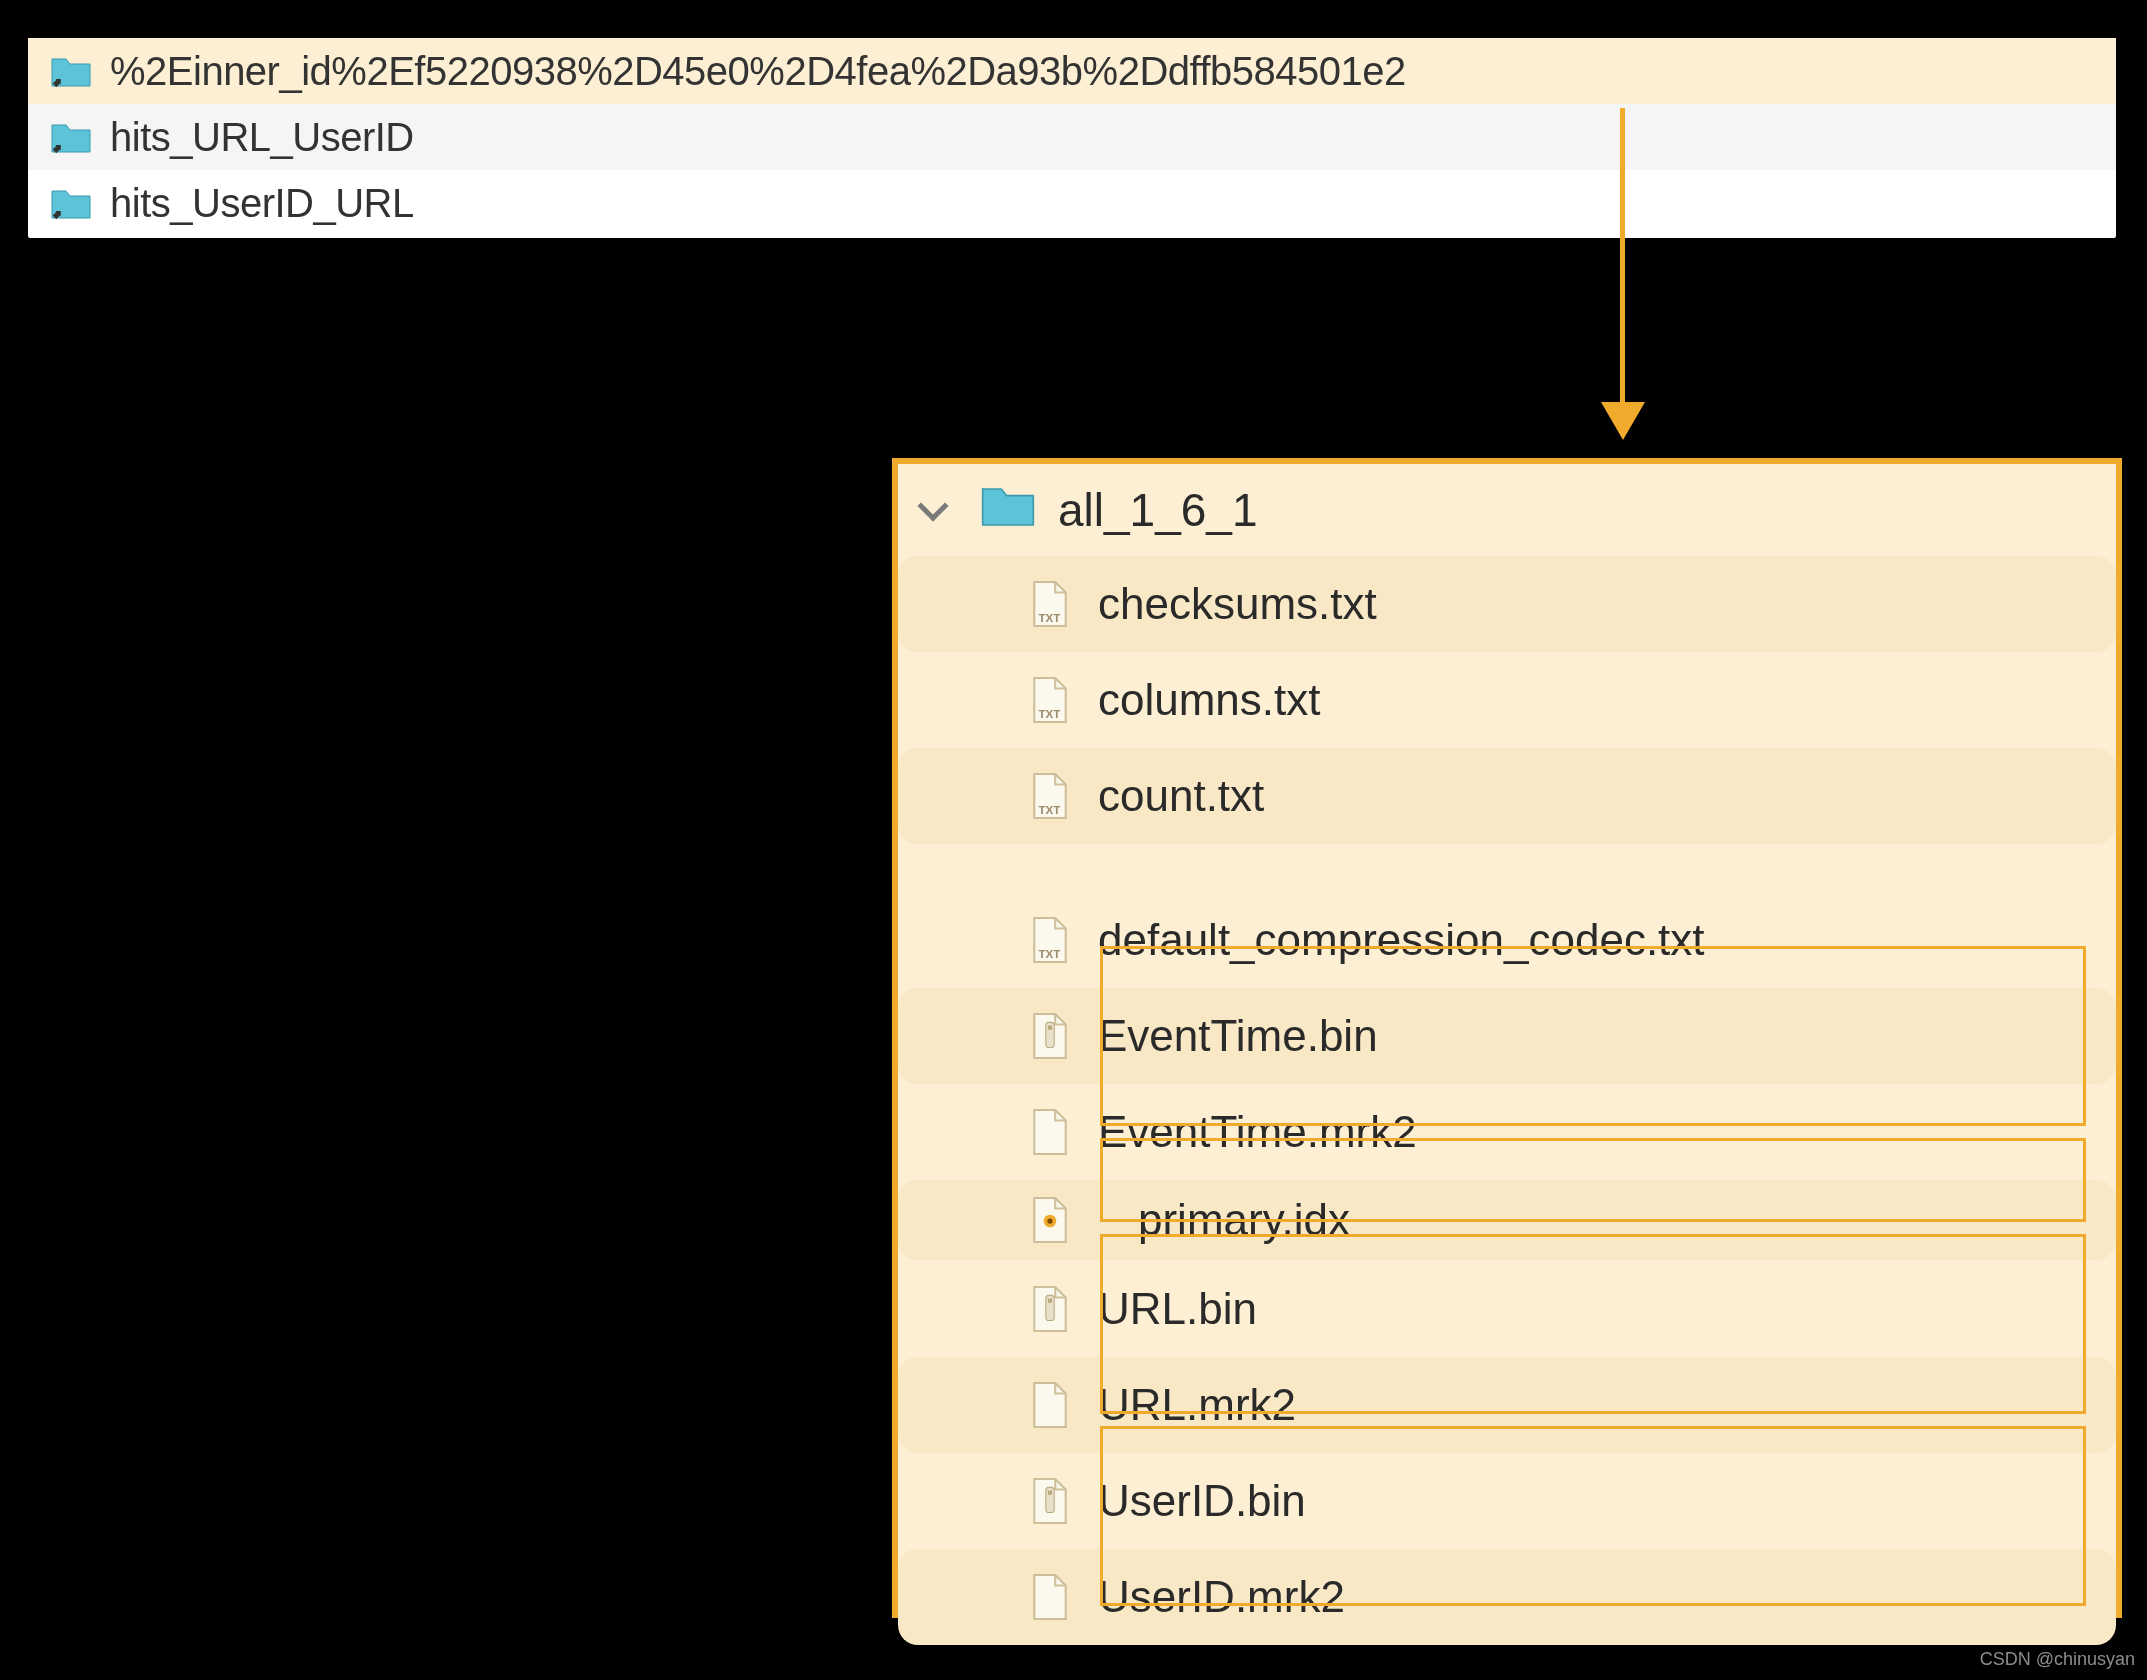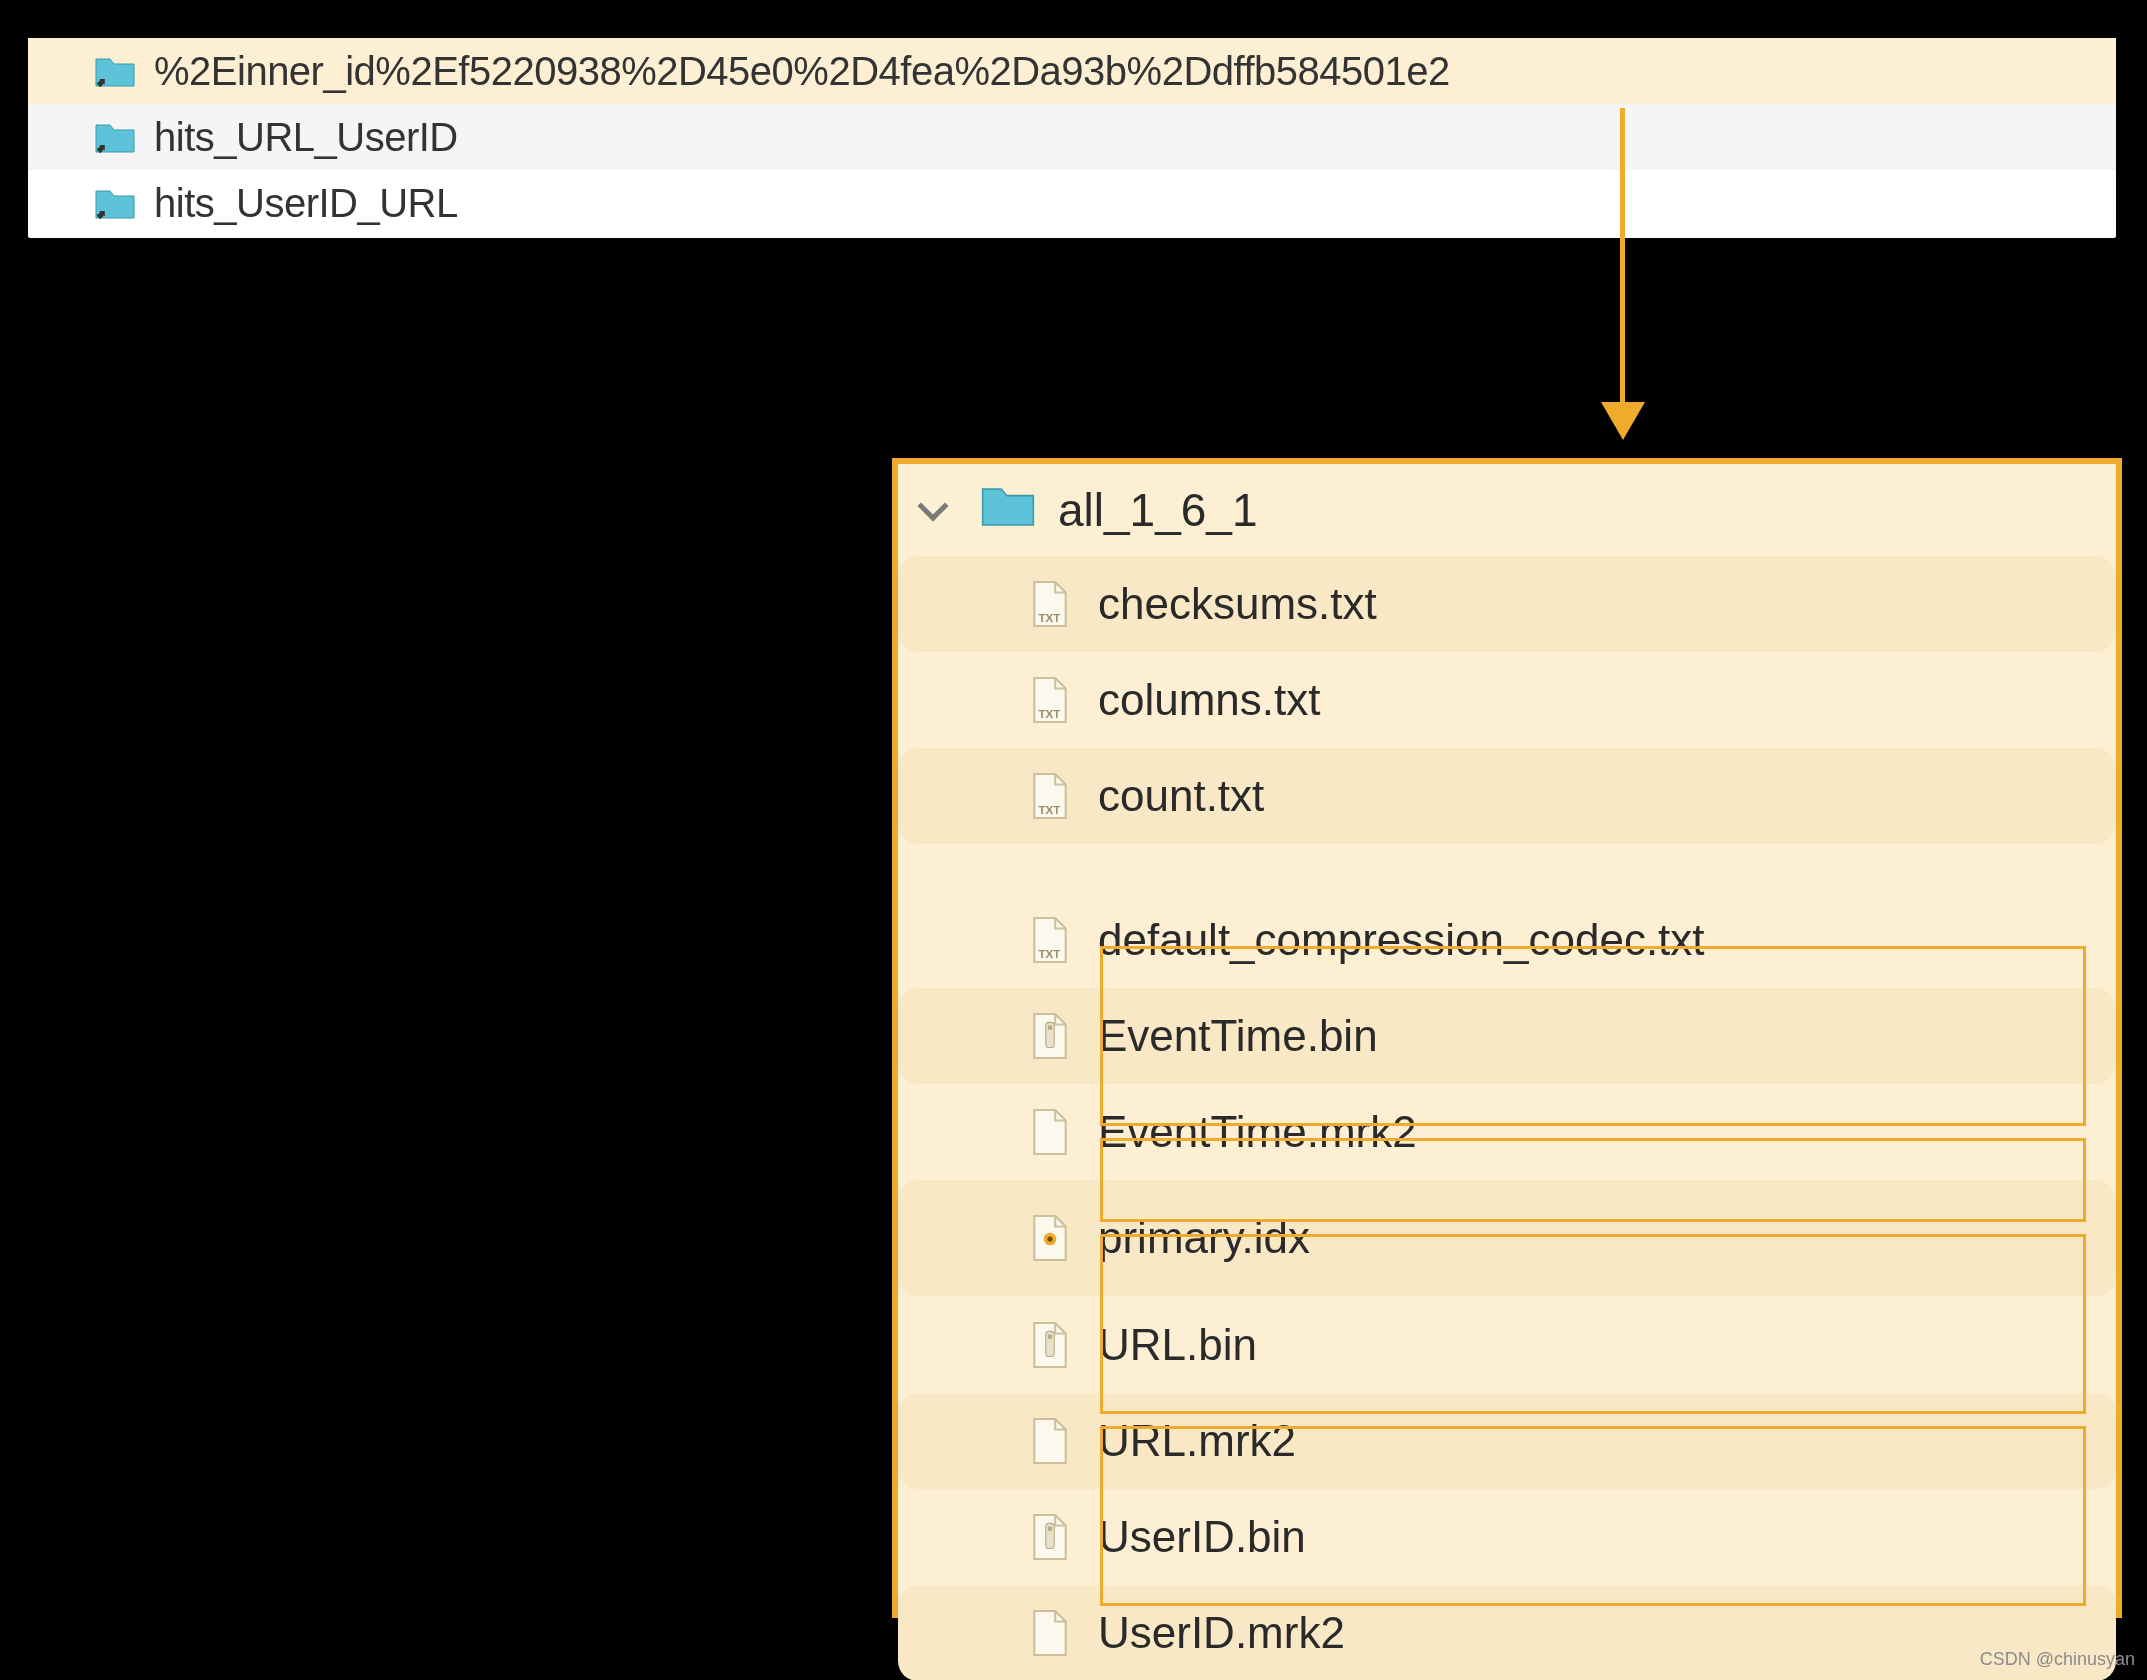--- a/index.html
+++ b/index.html
@@ -22,21 +22,20 @@
     background: #fff;
     border-radius: 2px;
   }
   .top-row {
     display: flex;
     align-items: center;
     height: 66px;
     font-size: 40px;
     color: #333;
     white-space: nowrap;
-    padding-left: 44px;
   }
   .top-row.sel  { background: #fcefd3; }
   .top-row.alt  { background: #f5f5f5; }
   .top-row .icon-slot { width: 82px; display:flex; justify-content:flex-end; padding-right:18px; }
   .top-row .label { letter-spacing: -0.5px; }
 
   
   .bot-panel {
     position: absolute;
     left: 892px;
@@ -204,21 +203,21 @@
         <span class="label">EventTime.bin</span>
       </div>
       <div class="bot-row" style="height: 96px;">
         <span class="icon-slot">
           <svg width="44" height="50" viewBox="0 0 42 46">
             <use href="#ico-file"></use>
           </svg>
         </span>
         <span class="label">EventTime.mrk2</span>
       </div>
-      <div class="bot-row alt" style="height: 116px;">
+      <div class="bot-row alt" style="height: 80px; gap: 40px;">
         <span class="icon-slot">
           <svg width="44" height="50" viewBox="0 0 42 46">
             <use href="#ico-idx"></use>
           </svg>
         </span>
         <span class="label">primary.idx</span>
       </div>
       <div class="bot-row" style="height: 97px;">
         <span class="icon-slot">
           <svg width="44" height="50" viewBox="0 0 42 46">

